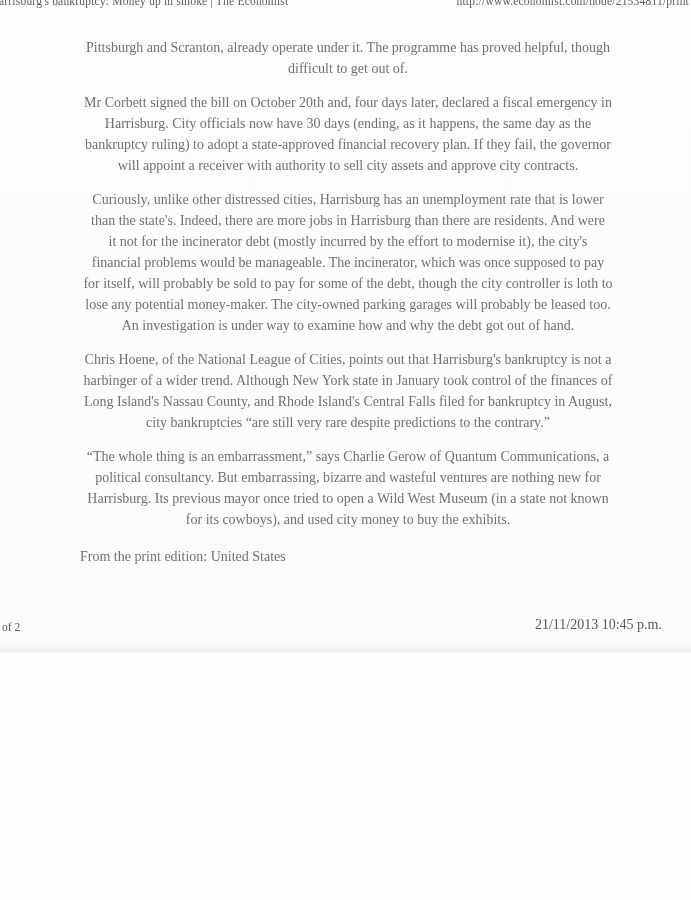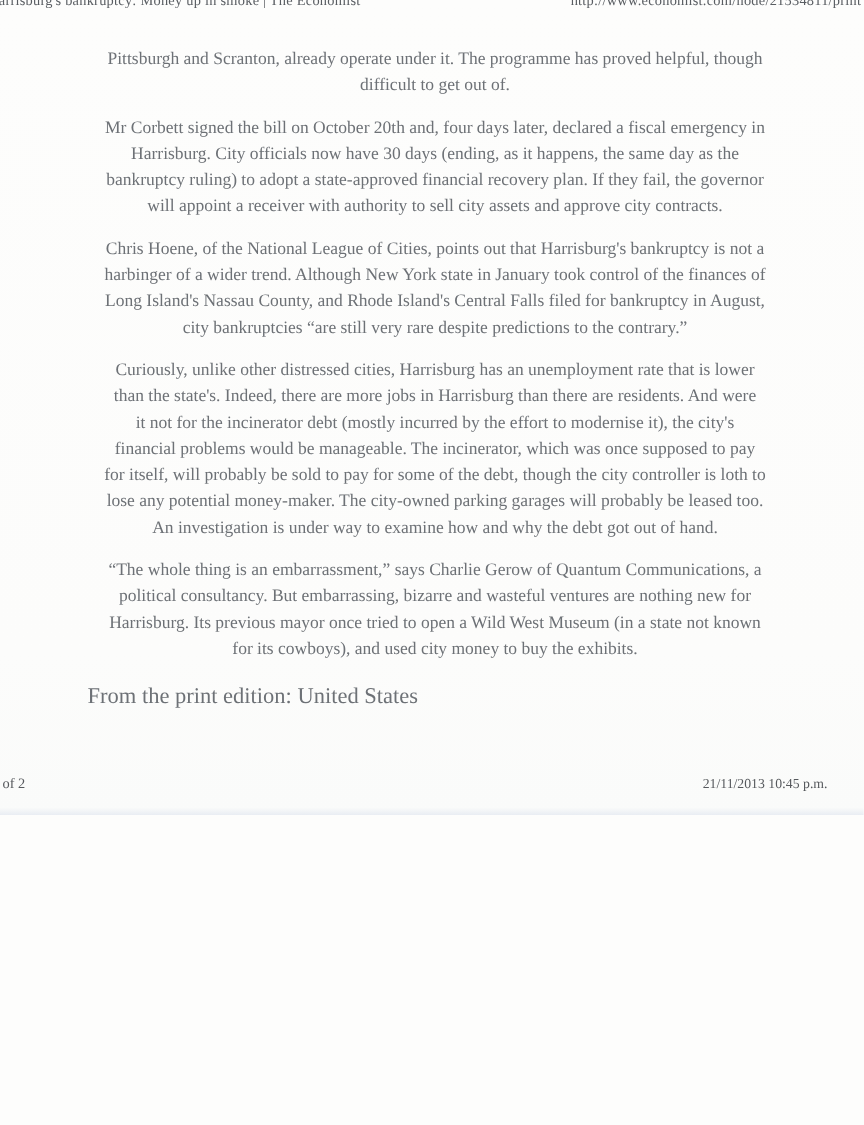--- a/index.html
+++ b/index.html
@@ -30,32 +30,32 @@
     position: absolute; top: 37px; left: 57px; width: 582px;
   }
   .article p.para {
     margin: 0 0 13px 0;
     font-size: 14px; line-height: 21px;
     color: #6d7176;
     white-space: pre-line;
     text-align: center;
   }
   .article p.source-line {
-    margin: 16px 0 0 13px;
-    font-size: 18px; line-height: 21px;
+    margin: 16px 0 0 23px;
+    font-size: 14px; line-height: 21px;
     color: #6d7176;
   }
   
   .print-footer-page {
     position: absolute; left: 2px; bottom: 19px;
     font-size: 11.5px; color: #56595d; margin-top: 47px;
   }
   .print-footer-timestamp {
     position: absolute; right: 29px; bottom: 19px;
-    font-size: 11px; color: #56595d;
+    font-size: 14px; color: #56595d;
   }
   
   .scan-edge {
     position: absolute; left: 0; bottom: 0;
     width: 100%; height: 6px;
     background: linear-gradient(180deg, rgba(225,229,236,0) 0%, #e9edf3 100%);
   }
 </style>
 </head>
 <body>
@@ -66,31 +66,31 @@
 
   <div class="print-header-url">http://www.economist.com/node/21534811/print</div>
 
   <div class="article">
     <p class="para">Pittsburgh and Scranton, already operate under it. The programme has proved helpful, though
 difficult to get out of.</p>
     <p class="para">Mr Corbett signed the bill on October 20th and, four days later, declared a fiscal emergency in
 Harrisburg. City officials now have 30 days (ending, as it happens, the same day as the
 bankruptcy ruling) to adopt a state-approved financial recovery plan. If they fail, the governor
 will appoint a receiver with authority to sell city assets and approve city contracts.</p>
-    <p class="para">Chris Hoene, of the National League of Cities, points out that Harrisburg's bankruptcy is not a
-harbinger of a wider trend. Although New York state in January took control of the finances of
-Long Island's Nassau County, and Rhode Island's Central Falls filed for bankruptcy in August,
-city bankruptcies “are still very rare despite predictions to the contrary.”</p>
     <p class="para">Curiously, unlike other distressed cities, Harrisburg has an unemployment rate that is lower
 than the state's. Indeed, there are more jobs in Harrisburg than there are residents. And were
 it not for the incinerator debt (mostly incurred by the effort to modernise it), the city's
 financial problems would be manageable. The incinerator, which was once supposed to pay
 for itself, will probably be sold to pay for some of the debt, though the city controller is loth to
 lose any potential money-maker. The city-owned parking garages will probably be leased too.
 An investigation is under way to examine how and why the debt got out of hand.</p>
+    <p class="para">Chris Hoene, of the National League of Cities, points out that Harrisburg's bankruptcy is not a
+harbinger of a wider trend. Although New York state in January took control of the finances of
+Long Island's Nassau County, and Rhode Island's Central Falls filed for bankruptcy in August,
+city bankruptcies “are still very rare despite predictions to the contrary.”</p>
     <p class="para">“The whole thing is an embarrassment,” says Charlie Gerow of Quantum Communications, a
 political consultancy. But embarrassing, bizarre and wasteful ventures are nothing new for
 Harrisburg. Its previous mayor once tried to open a Wild West Museum (in a state not known
 for its cowboys), and used city money to buy the exhibits.</p>
     <p class="source-line">From the print edition: United States</p>
   </div>
 
   <div class="print-footer-page">of 2</div>
 
   <div class="print-footer-timestamp">21/11/2013 10:45 p.m.</div>

